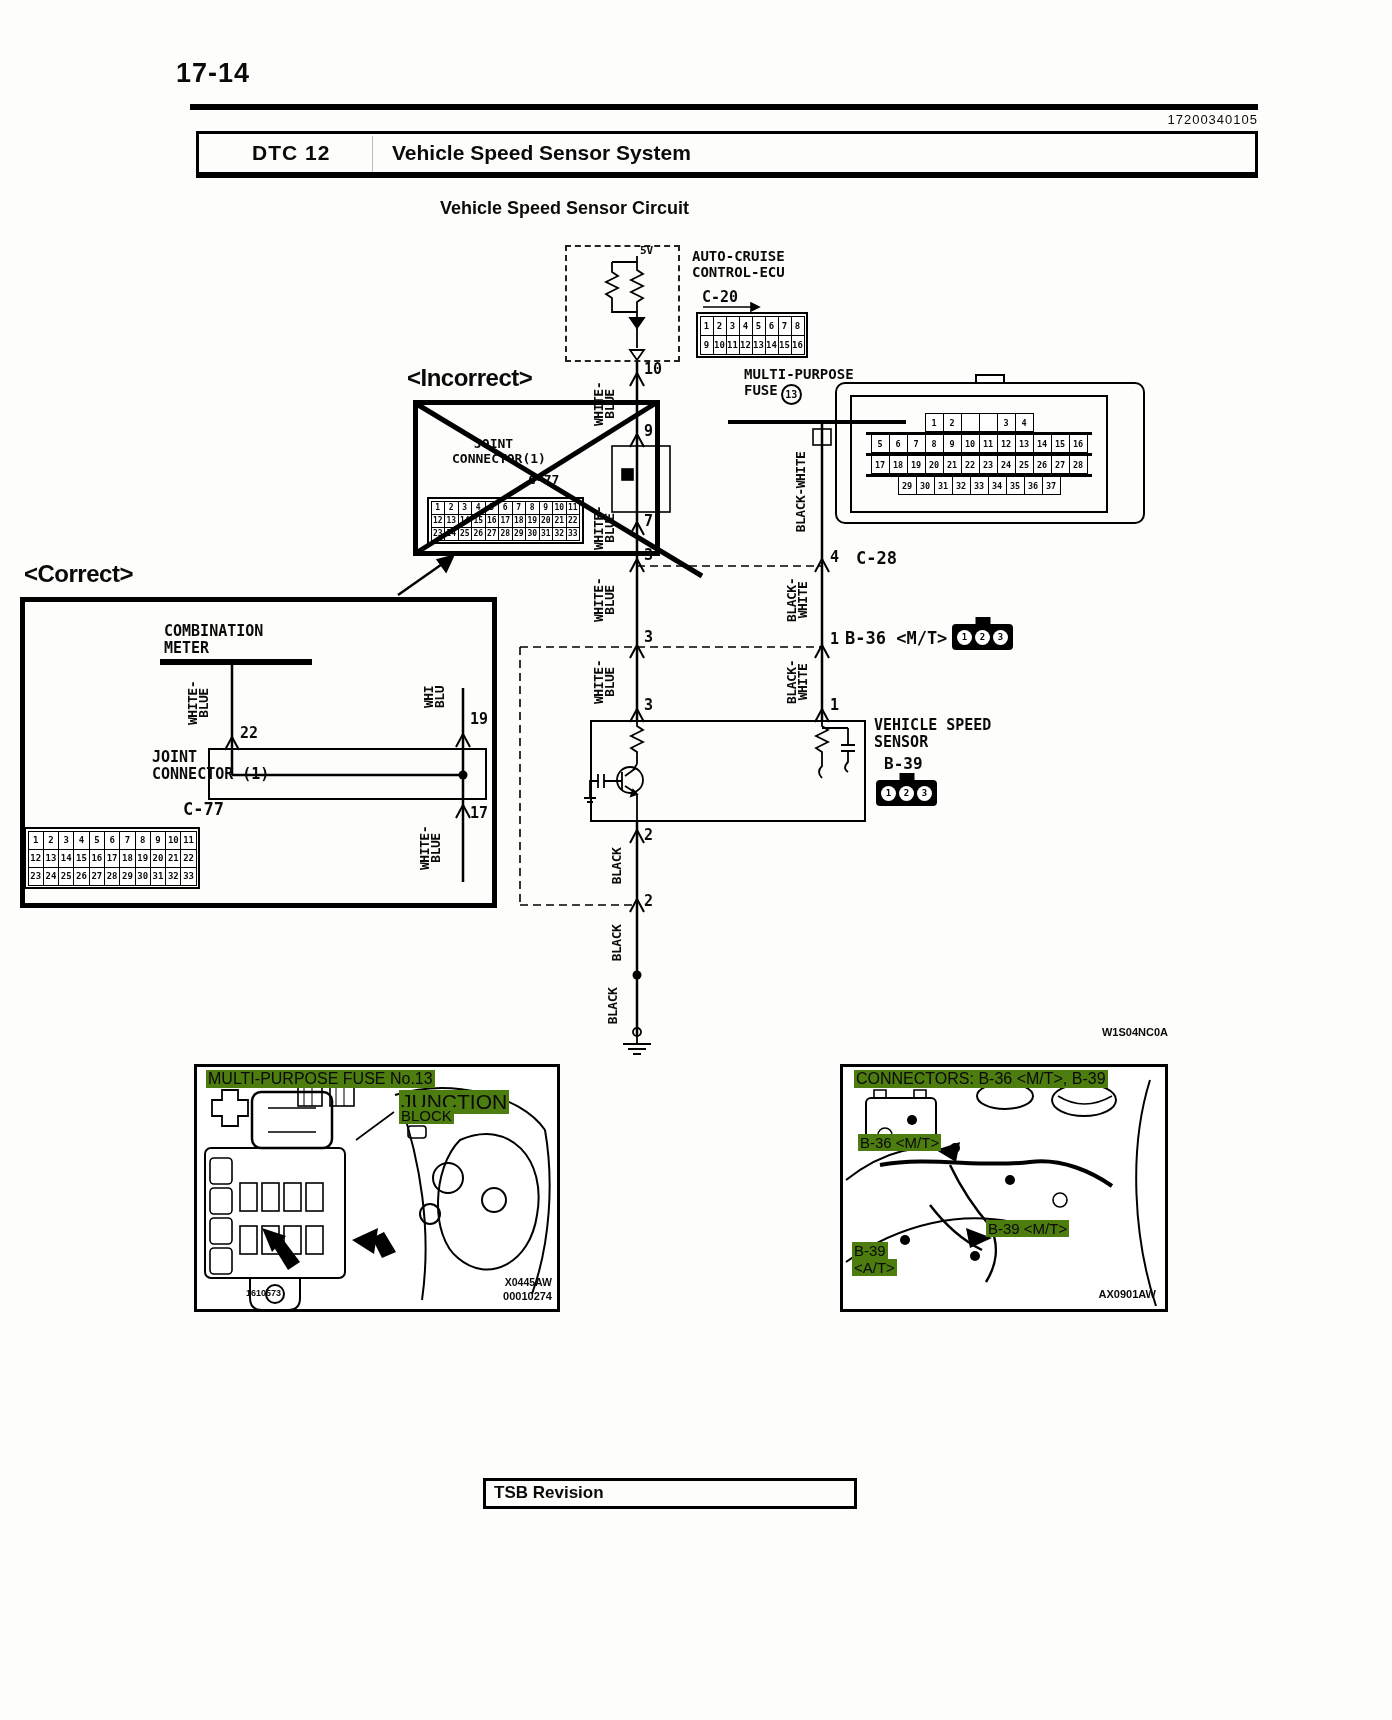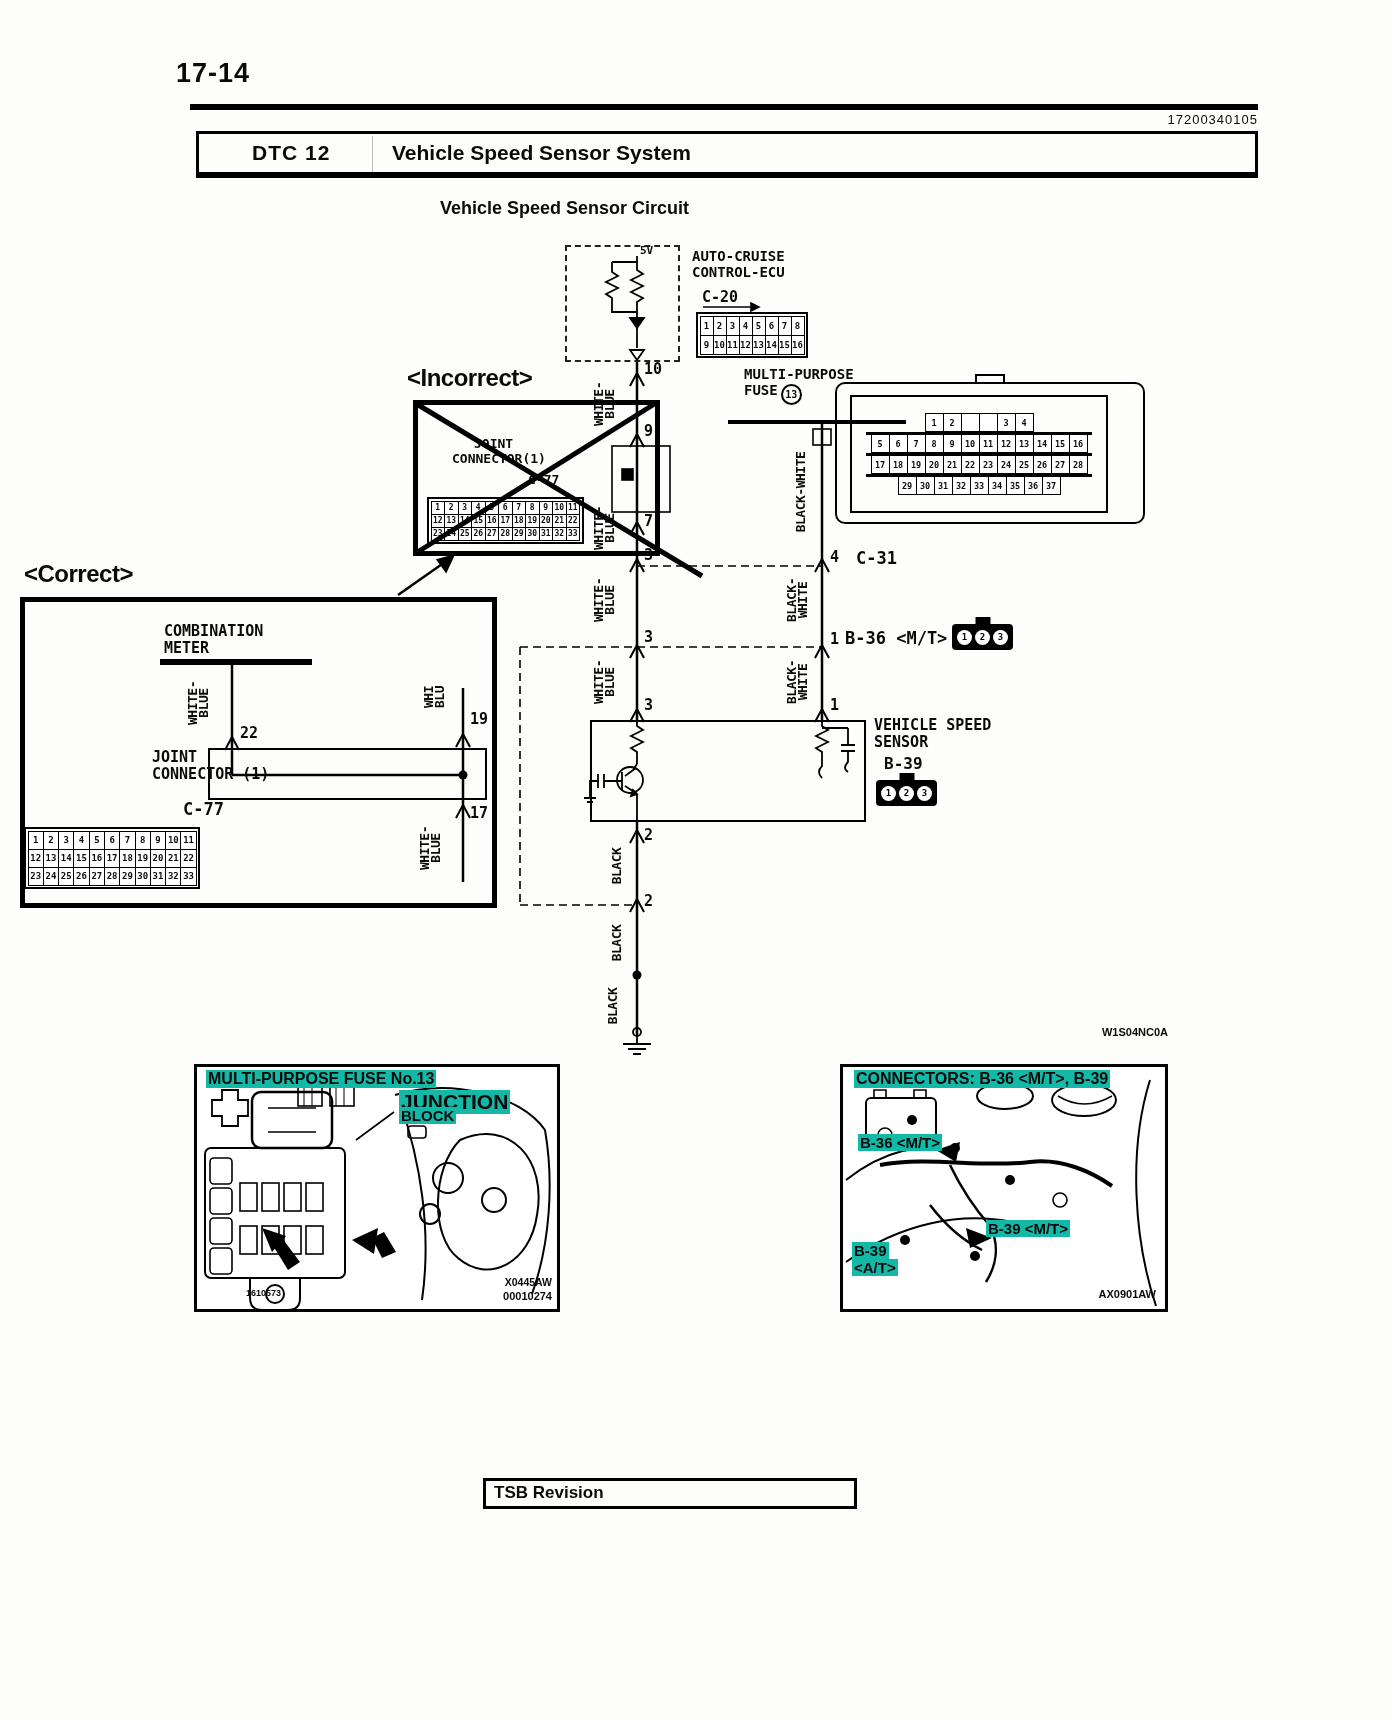--- a/index.html
+++ b/index.html
@@ -50,21 +50,21 @@
   .c28row{display:flex;justify-content:center;}
   .c28row .pcell{width:19px;height:19px;font-size:8.5px;}
   .c28bar{height:3px;background:#000;margin:0 14px;}
   
   .plug{position:absolute;z-index:2;background:#000;border-radius:4px;height:26px;display:flex;align-items:center;
         justify-content:center;gap:3px;padding:0 5px;}
   .plug::before{content:"";position:absolute;top:-7px;left:50%;width:15px;height:7px;background:#000;transform:translateX(-50%);}
   .plug .pp{width:15px;height:15px;border-radius:50%;background:#fff;color:#000;font-family:"DejaVu Sans Mono",monospace;
         font-size:9px;font-weight:bold;display:flex;align-items:center;justify-content:center;border:none;margin:0;}
   .overlay{position:absolute;left:0;top:0;z-index:3;pointer-events:none;}
-  .figlab{z-index:4;font-weight:bold;background:#14b8a6;padding:0 2px;white-space:nowrap;}
+  .figlab{z-index:4;font-weight:normal;background:#4d7c0f;padding:0 2px;white-space:nowrap;}
   .code{z-index:4;font-weight:bold;white-space:nowrap;}
 </style>
 </head>
 <body>
 
 <div class="page">
 
   <div class="abs pageno lab">17-14</div>
   <div class="abs hrule"></div>
   <div class="abs docno lab">17200340105</div>
@@ -255,21 +255,21 @@
         <span class="pcell">30</span>
         <span class="pcell">31</span>
         <span class="pcell">32</span>
         <span class="pcell">33</span>
         <span class="pcell">34</span>
         <span class="pcell">35</span>
         <span class="pcell">36</span>
         <span class="pcell">37</span>
       </div>
   </div>
-  <div class="abs lab mlab" style="left:856px;top:548px;font-size:17px;">C-31</div>
+  <div class="abs lab mlab" style="left:856px;top:548px;font-size:17px;">C-28</div>
 
   <div class="abs lab mlab" style="left:845px;top:628px;font-size:17px;">B-36 &lt;M/T&gt;</div>
   <div class="plug" style="left:952px;top:624px;">
       <span class="pp">1</span>
       <span class="pp">2</span>
       <span class="pp">3</span>
     </div>
 
   <div class="abs lab mlab" style="left:874px;top:716px;font-size:15px;">VEHICLE SPEED</div>
   <div class="abs lab mlab" style="left:874px;top:733px;font-size:15px;">SENSOR</div>

